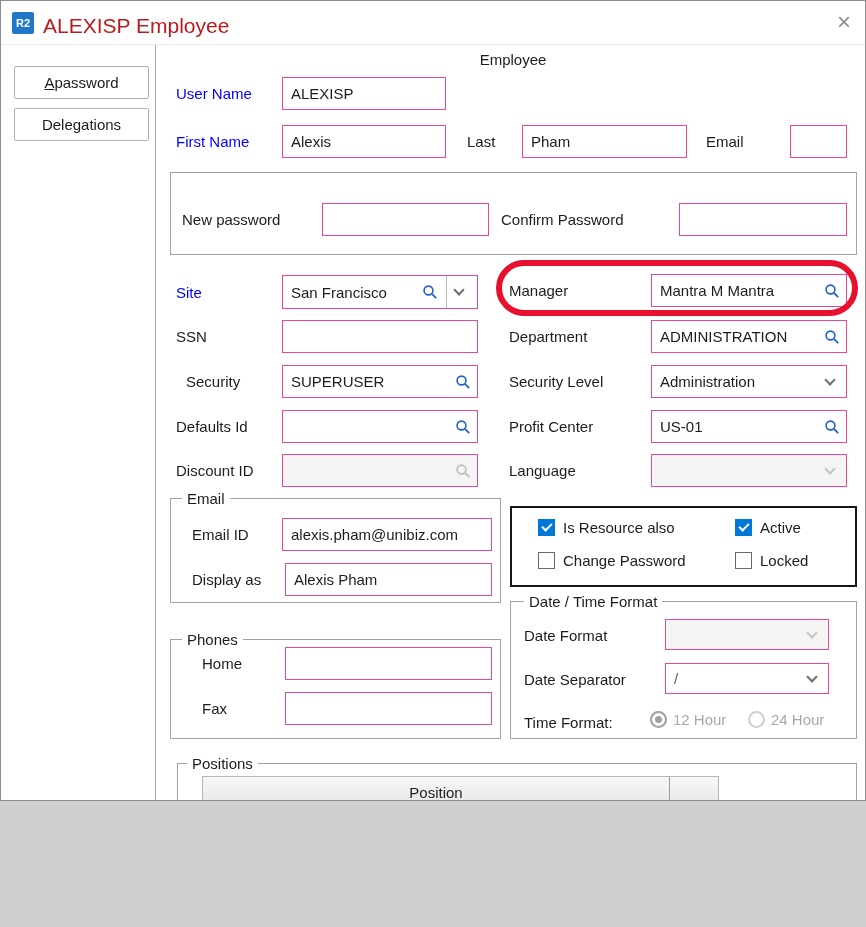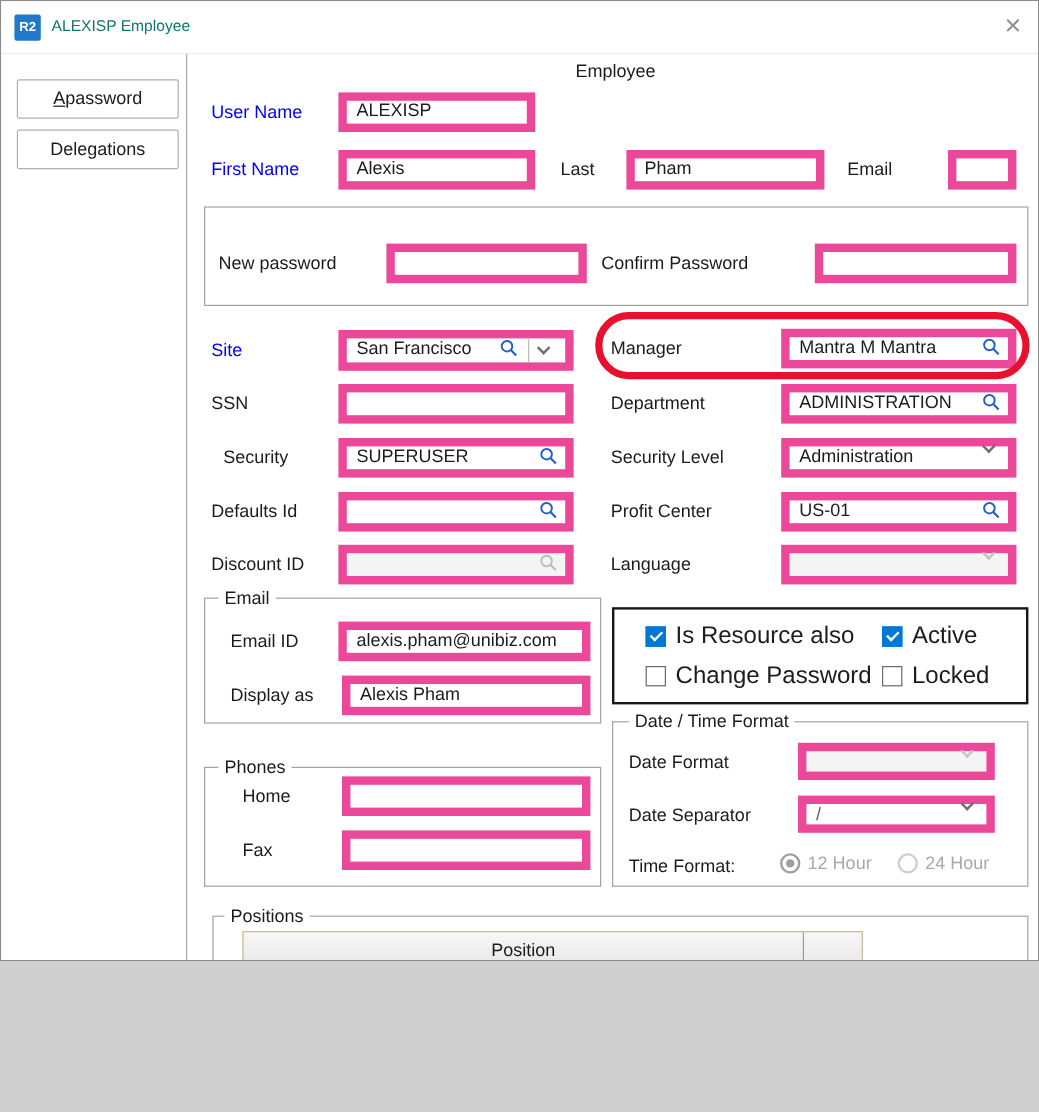--- a/index.html
+++ b/index.html
@@ -5,45 +5,45 @@
   :root{
     --label-blue:#0000ff; --check-blue:#0078d7; --icon-blue:#2160c4;
     --annotation-red:#e8112d; --brand-blue:#2178c8;
   }
   *{margin:0;box-sizing:border-box}
   body{background:#cfcfcf;font-family:"Liberation Sans",sans-serif;}
   .window{position:relative;width:866px;height:801px;background:#fff;border:1px solid #8c8c8c;overflow:hidden}
   .titlebar{position:absolute;left:0;top:0;width:100%;height:44px;background:#fff;border-bottom:1px solid #ececec}
   .app-badge{position:absolute;left:11px;top:11px;width:22px;height:22px;background:var(--brand-blue);color:#fff;
     font-size:11px;font-weight:bold;display:flex;align-items:center;justify-content:center;border-radius:2px}
-  .win-title{position:absolute;left:42px;top:13px;font-size:13px;color:#0f766e}
+  .win-title{position:absolute;left:42px;top:13px;font-size:21px;color:#b91c1c}
   .close-btn{position:absolute;right:14px;top:7px;font-size:24px;color:#8f8f8f;line-height:28px;cursor:default}
   .sidebar{position:absolute;left:0;top:44px;width:155px;height:883px;border-right:1px solid #a6a6a6;background:#fff}
   .btn{position:absolute;display:flex;align-items:center;justify-content:center;background:#fff;
     border:1px solid #b0b0b0;border-radius:2px;font-size:15px;color:#1c1c1c;cursor:default}
   .mn{text-decoration:underline}
   .lbl{position:absolute;font-size:15px;color:#1c1c1c;white-space:nowrap}
   .lbl.blue{color:var(--label-blue)}
   .heading{position:absolute;left:168px;top:50px;width:688px;text-align:center;font-size:15px;color:#1c1c1c}
-  .field{position:absolute;display:flex;align-items:flex-start;background:#fff;border:7px solid #ec4899;padding:0 6px;gap:4px}
+  .field{position:absolute;display:flex;align-items:center;background:#fff;border:1px solid #ec4899;padding:0 6px;gap:4px}
   .field input{border:none;outline:none;flex:1;min-width:0;font-family:"Liberation Sans",sans-serif;font-size:15px;color:#1c1c1c;background:transparent;padding:0 2px}
   .field .val{flex:1;font-size:15px;color:#1c1c1c;padding-left:2px;white-space:nowrap;overflow:hidden}
   .field.disabled{background:#f4f4f4}
   .field.disabled input{color:#8a8a8a}
   .mag{flex:none;display:flex;color:var(--icon-blue)}
   .mag.gray{color:#bdbdbd}
   .chev{flex:none;width:8px;height:8px;border-right:2px solid #6f6f6f;border-bottom:2px solid #6f6f6f;
     transform:rotate(45deg);margin:-4px 6px 0 2px}
   .chev.gray{border-color:#c4c4c4}
   .split{flex:none;width:1px;align-self:stretch;background:#b9bcc0;margin-left:4px}
   .combo-btn{flex:none;width:20px;display:flex;align-items:center;justify-content:center;height:100%}
   .groupbox{position:absolute;border:1px solid #a3a3a3}
   .groupbox.dark{border:2px solid #161616}
   .grouptitle{position:absolute;background:#fff;padding:0 5px;font-size:15px;color:#1c1c1c;white-space:nowrap;z-index:2}
-  .checkrow{position:absolute;display:flex;align-items:center;gap:8px;font-size:20px;color:#1c1c1c}
+  .checkrow{position:absolute;display:flex;align-items:center;gap:8px;font-size:15px;color:#1c1c1c}
   .checkbox{width:17px;height:17px;border:1px solid #6a6a6a;background:#fff;position:relative;flex:none}
   .checkbox.on{background:var(--check-blue);border-color:var(--check-blue)}
   .checkbox.on::after{content:"";position:absolute;left:3px;top:3px;width:8px;height:4px;
     border-left:2px solid #fff;border-bottom:2px solid #fff;transform:rotate(-45deg)}
   .radiorow{position:absolute;display:flex;align-items:center;gap:6px;font-size:15px;color:#a8a8a8}
   .radio{width:17px;height:17px;border-radius:50%;border:2px solid #cfcfcf;background:#fff;position:relative;flex:none}
   .radio.on{border-color:#9f9f9f}
   .radio.on::after{content:"";position:absolute;inset:3px;background:#9f9f9f;border-radius:50%}
   .annotation{position:absolute;border:6px solid var(--annotation-red);border-radius:28px;pointer-events:none;z-index:5}
   .pos-table{position:absolute;left:201px;top:775px;width:517px;height:128px;background:#fde047;border:1px solid #b5b5b5}

